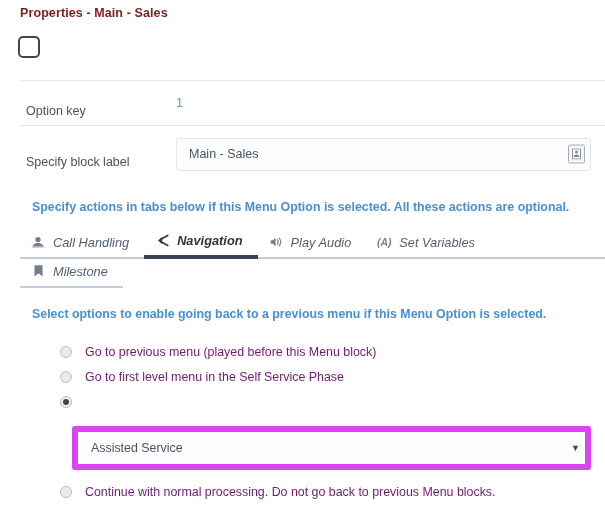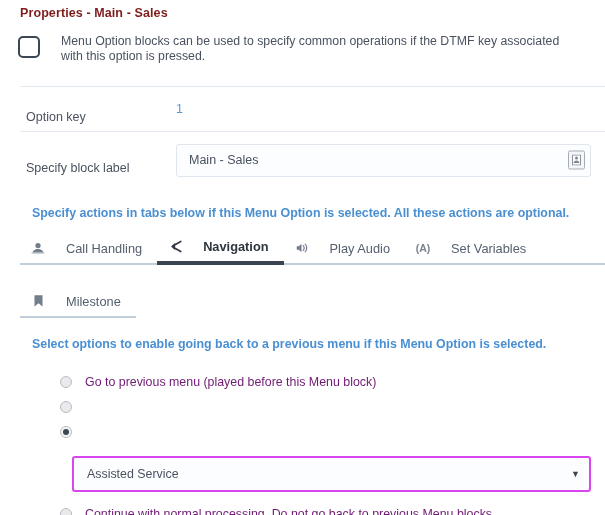--- a/index.html
+++ b/index.html
@@ -122,27 +122,28 @@
   
   .tabs-wrap { padding-left: 20px; }
   .tab-row {
     display: flex;
     align-items: flex-end;
     position: relative;
   }
   .tab {
     display: flex;
     align-items: center;
-    gap: 20px;
+    gap: 7px;
     padding: 4px 15px 7px 10px;
     font-size: 12.8px;
     color: #55606f;
     cursor: pointer;
     border-bottom: 2px solid #c3cedb;
     box-sizing: border-box;
+    font-style: italic;
   }
   .tab.active {
     font-weight: bold;
     color: #2f3640;
     border-bottom: 4px solid #3b4350;
   }
   .tab-underline-fill {
     flex: 1;
     border-bottom: 2px solid #c3cedb;
     height: 100%;
@@ -197,21 +198,21 @@
     color: #701a75;
   }
 
   
   .select-wrap {
     position: relative;
     margin: 12px 14px 0 72px;
   }
   .select-box {
     height: 32px;
-    border: 2px solid #d946ef;
+    border: 6px solid #d946ef;
     border-radius: 3px;
     background: #fcfdfe;
     display: flex;
     align-items: center;
     padding: 0 28px 0 13px;
     font-size: 12.4px;
     color: #4a5260;
     cursor: pointer;
   }
   .select-arrow {
@@ -225,21 +226,20 @@
   }
   .radio-list-tail { padding: 9px 0 0 60px; }
 </style>
 </head>
 <body>
 
 <div class="panel-title">Properties - Main - Sales</div>
 
 <div class="desc-row">
   <div class="chk"></div>
-  <div class="desc-text">Menu Option blocks can be used to specify common operations if the DTMF key associated with this option is pressed.</div>
 </div>
 
 <div style="height:22px"></div>
 <div class="divider"></div>
 
 <div class="field-row">
   <div class="field-label">Option key</div>
   <div class="field-value-link">1</div>
 </div>
 
@@ -303,21 +303,21 @@
     </div>
 
     <div class="tab">
       <span class="tab-icon tab-icon-text">(A)</span>
       <span>Set Variables</span>
     </div>
 
     <div class="tab-underline-fill"></div>
   </div>
 
-  <div class="tab-row second" style="margin-top:24px">
+  <div class="tab-row second" style="margin-top:0">
     <div class="tab">
       <span class="tab-icon">
         <svg width="13" height="14" viewBox="0 0 14 16" aria-hidden="true">
           <path d="M2.4 1.4h9.2v13l-4.6-3.8-4.6 3.8z" fill="#737d8b"></path>
         </svg>
       </span>
       <span>Milestone</span>
     </div>
     <div class="tab-underline-fill"></div>
   </div>
@@ -329,20 +329,21 @@
 
 <div class="radio-list">
 
   <div class="radio-item">
     <span class="radio"></span>
     <span class="radio-label">Go to previous menu (played before this Menu block)</span>
   </div>
 
   <div class="radio-item">
     <span class="radio"></span>
+    <span class="radio-label">Go to first level menu in the Self Service Phase</span>
   </div>
 
   <div class="radio-item">
     <span class="radio checked"></span>
   </div>
 </div>
 
 <div class="select-wrap">
   <div class="select-box">
     <span>Assisted Service</span>

